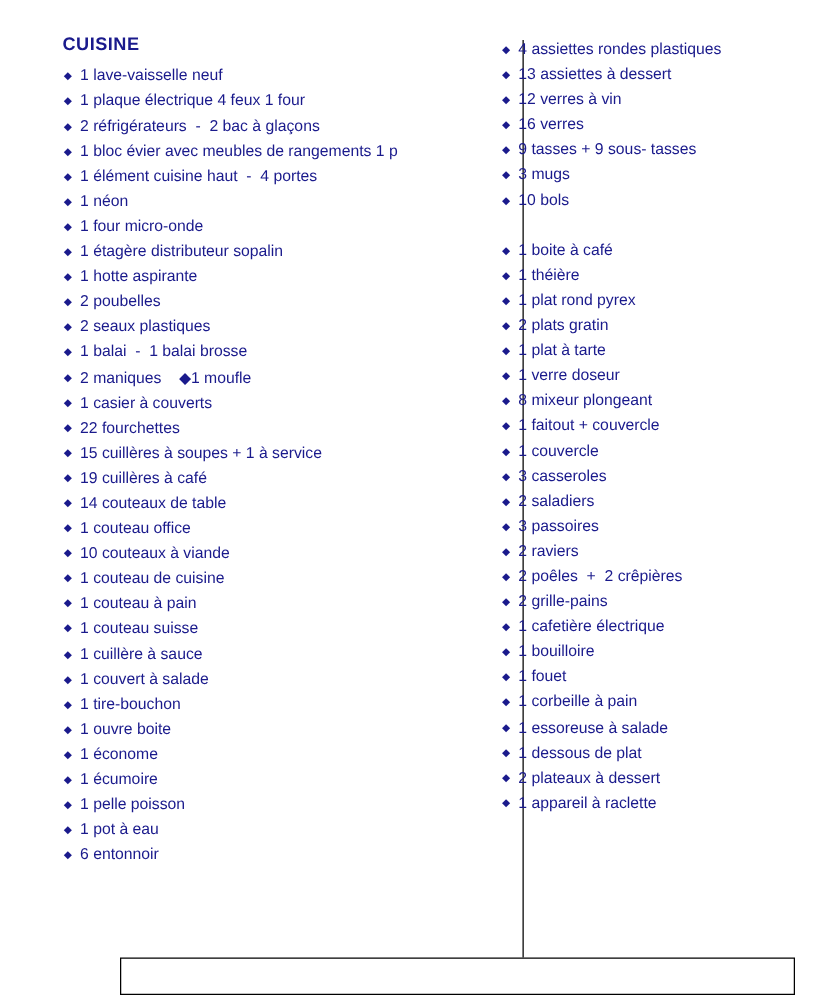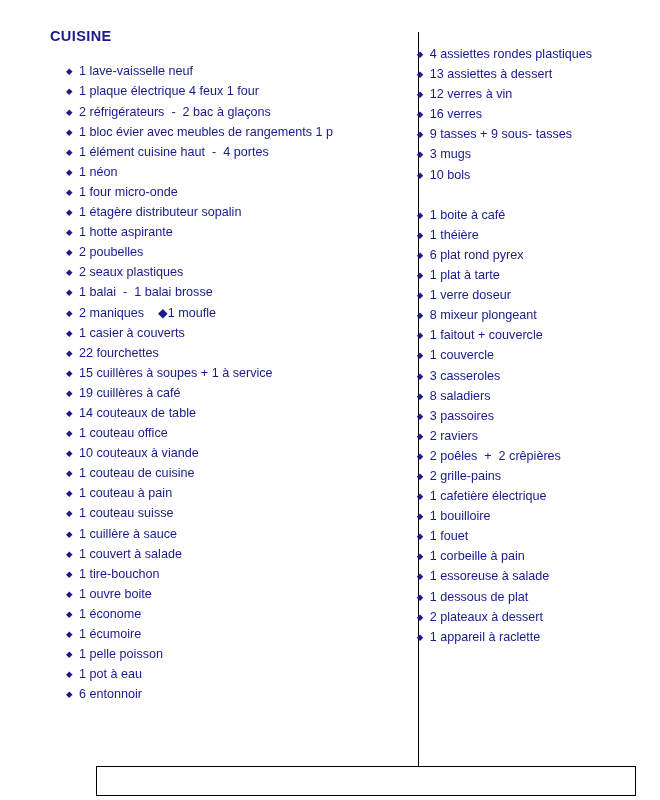--- a/index.html
+++ b/index.html
@@ -50,21 +50,21 @@
     font-family: "Liberation Sans", sans-serif;
     font-weight: bold;
     font-size: 14.5px;
     color: #1a1a8c;
     letter-spacing: 0.4px;
     margin: 0 0 5px 0;
     line-height: 1.2;
   }
   ul.list {
     list-style: none;
-    margin: 16px;
+    margin: 1px;
     padding: 0;
   }
   ul.list li {
     position: relative;
     font-family: "Liberation Sans", sans-serif;
     font-size: 12.6px;
     line-height: 20.1px;
     color: #1a1a8c;
     padding-left: 13px;
     white-space: pre;
@@ -146,28 +146,29 @@
           <li class="item">4 assiettes rondes plastiques</li>
           <li class="item">13 assiettes à dessert</li>
           <li class="item">12 verres à vin</li>
           <li class="item">16 verres</li>
           <li class="item">9 tasses + 9 sous- tasses</li>
           <li class="item">3 mugs</li>
           <li class="item">10 bols</li>
           <li class="spacer"></li>
           <li class="item">1 boite à café</li>
           <li class="item">1 théière</li>
-          <li class="item">6 plat rond pyrex</li>
+          <li class="item">1 plat rond pyrex</li>
+          <li class="item">2 plats gratin</li>
           <li class="item">1 plat à tarte</li>
           <li class="item">1 verre doseur</li>
           <li class="item">8 mixeur plongeant</li>
           <li class="item">1 faitout + couvercle</li>
           <li class="item">1 couvercle</li>
           <li class="item">3 casseroles</li>
-          <li class="item">8 saladiers</li>
+          <li class="item">2 saladiers</li>
           <li class="item">3 passoires</li>
           <li class="item">2 raviers</li>
           <li class="item">2 poêles  +  2 crêpières</li>
           <li class="item">2 grille-pains</li>
           <li class="item">1 cafetière électrique</li>
           <li class="item">1 bouilloire</li>
           <li class="item">1 fouet</li>
           <li class="item">1 corbeille à pain</li>
           <li class="item">1 essoreuse à salade</li>
           <li class="item">1 dessous de plat</li>

